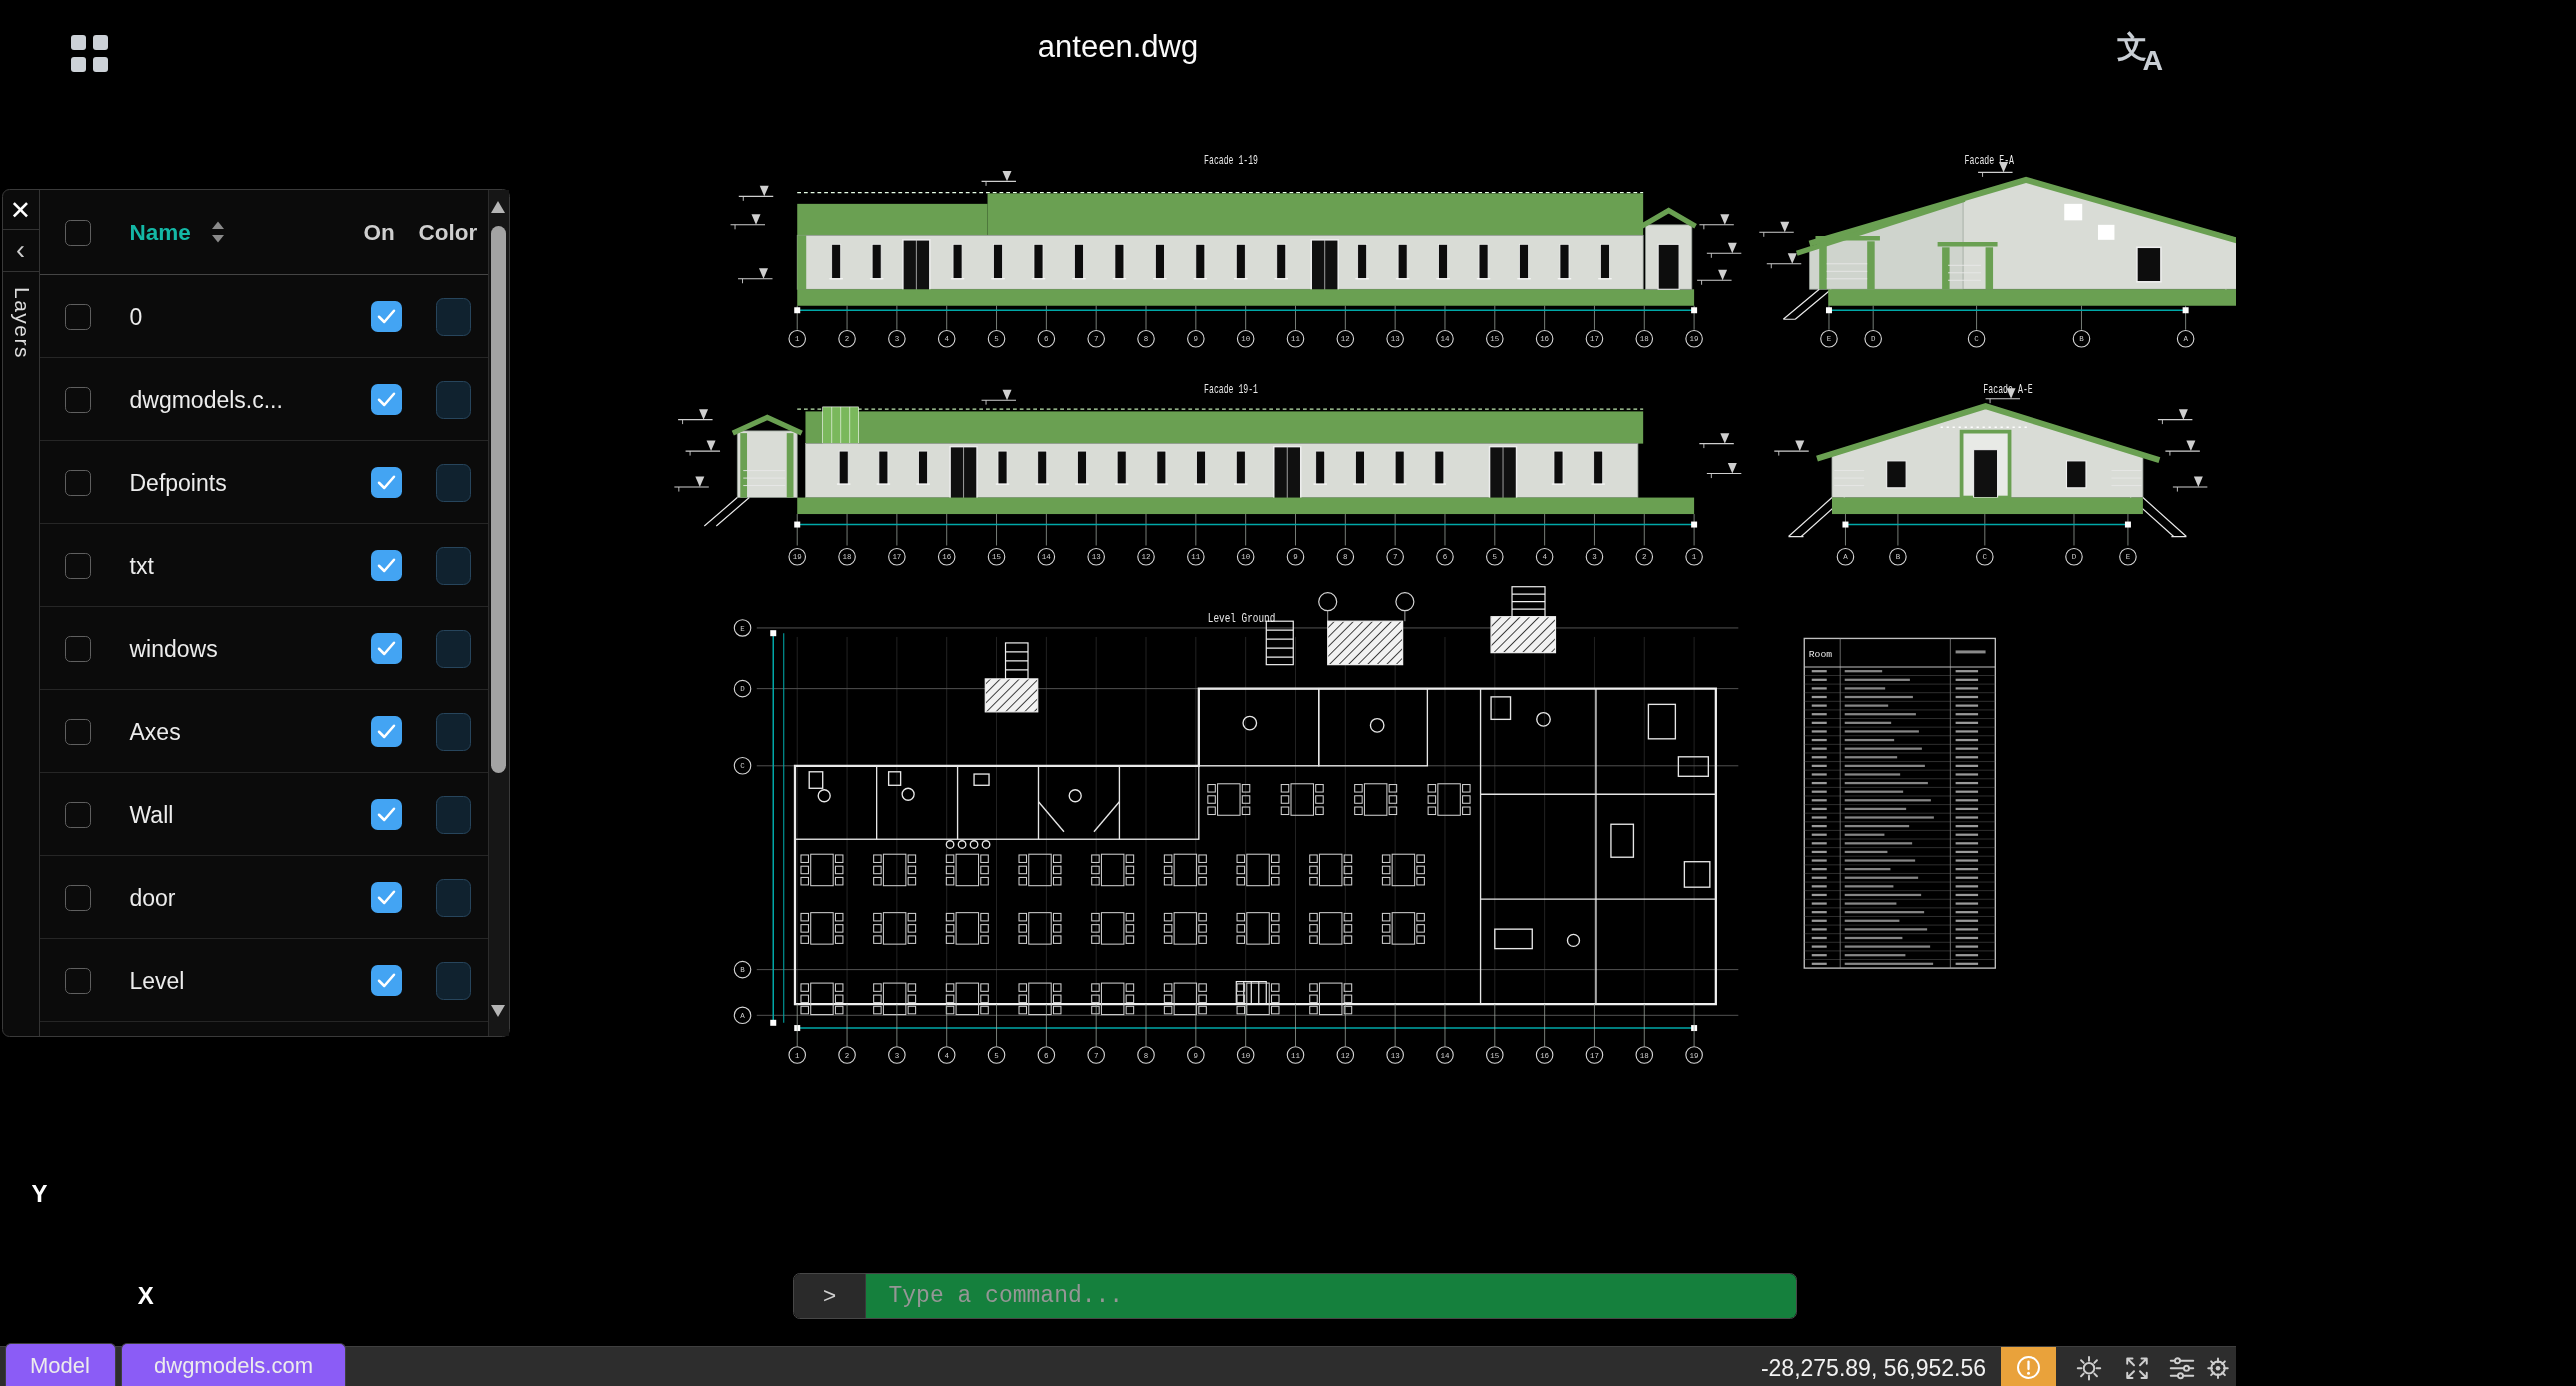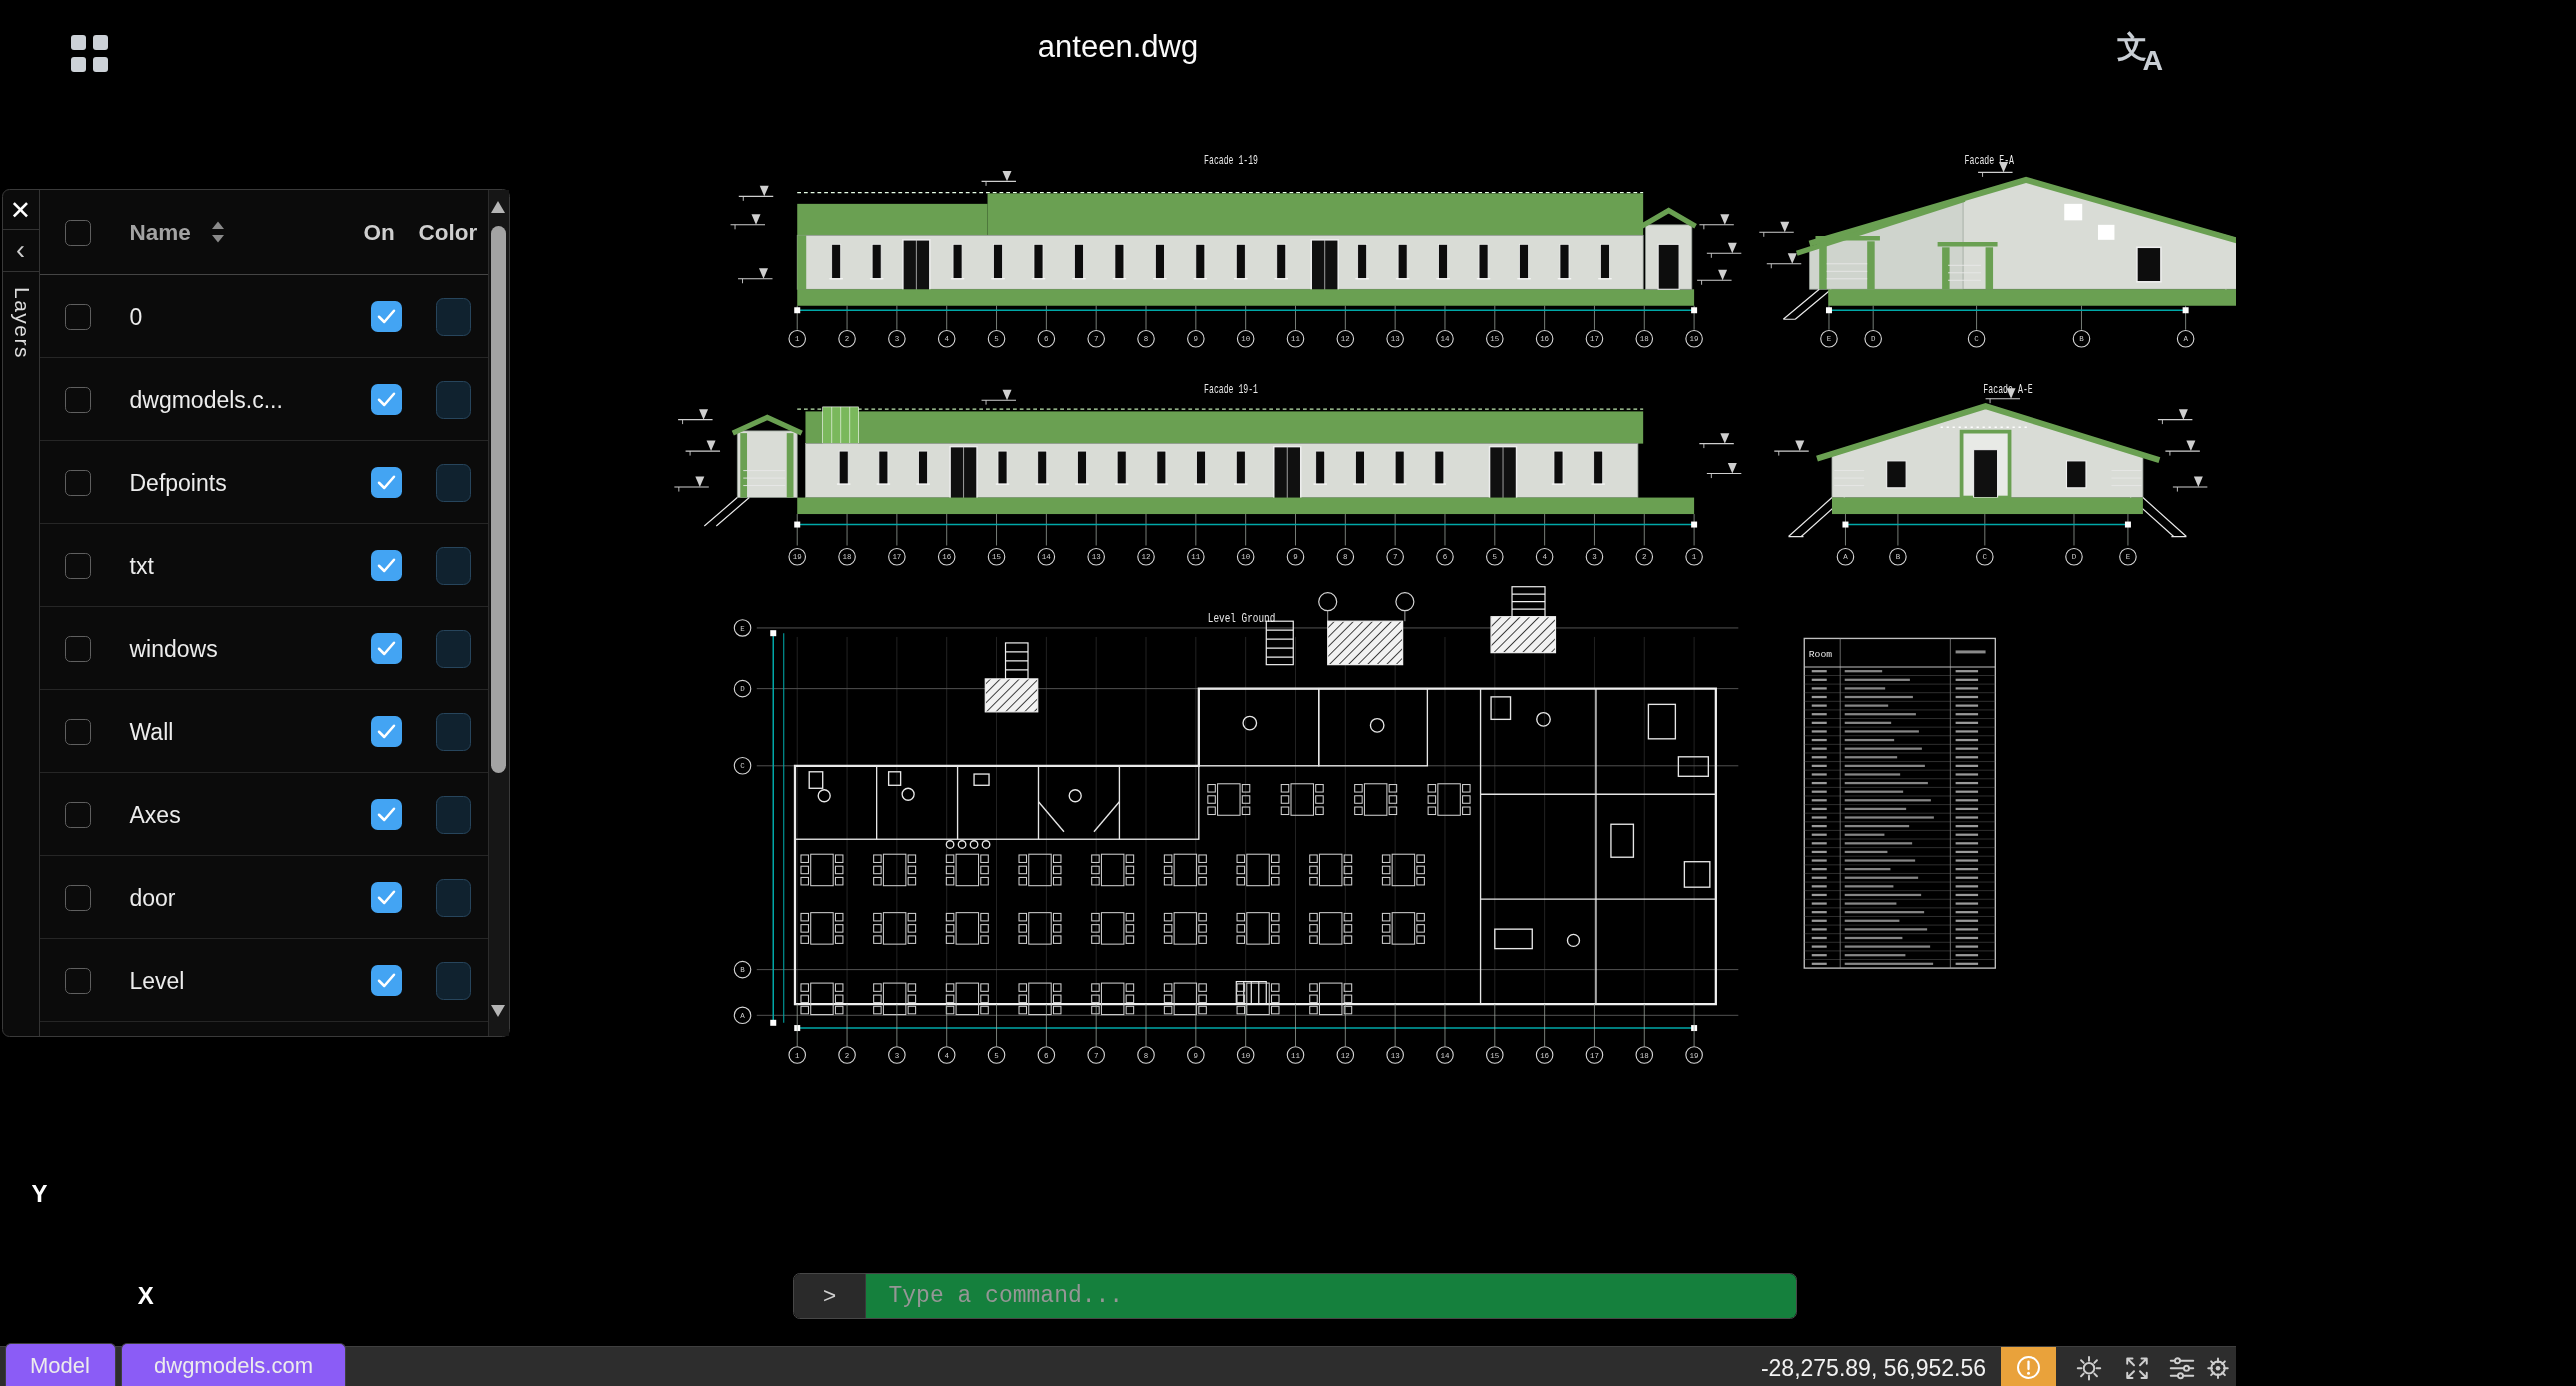--- a/index.html
+++ b/index.html
@@ -21,21 +21,21 @@
     color:#fff;font-size:25.5px;line-height:34px;text-align:center;cursor:pointer;}
   .strip-collapse{position:absolute;left:0;top:42px;width:36px;height:39px;border-bottom:0.7px solid #333;
     color:#ccc;font-size:27px;line-height:36px;text-align:center;cursor:pointer;}
   .strip-label{position:absolute;left:4.5px;top:97px;width:27px;color:#ddd;font-size:21px;
     writing-mode:vertical-rl;text-orientation:sideways;letter-spacing:1.5px;}
   .panel-table{position:relative;flex:1;}
   .p-header{position:absolute;left:0;top:0;right:0;height:84px;border-bottom:1.5px solid #454545;}
   .p-check{position:absolute;width:24px;height:24px;border:1.5px solid #5f5f5f;border-radius:5.2px;
     background:transparent;cursor:pointer;}
   .p-header .p-check{left:25.5px;top:30px;}
-  .h-name{position:absolute;left:90px;top:30px;font-size:22.5px;font-weight:bold;color:#a3a3a3;cursor:pointer;}
+  .h-name{position:absolute;left:90px;top:30px;font-size:22.5px;font-weight:bold;color:#14b8a6;cursor:pointer;}
   .h-sort{position:absolute;left:169px;top:30px;width:18px;height:24px;cursor:pointer;}
   .h-on{position:absolute;left:324px;top:30px;font-size:22.5px;font-weight:bold;color:#cfcfcf;}
   .h-color{position:absolute;left:379px;top:30px;font-size:22.5px;font-weight:bold;color:#cfcfcf;}
   .p-rows{position:absolute;left:0;top:85px;right:19.5px;bottom:0;overflow:hidden;}
   .p-row{position:relative;height:82px;border-bottom:0.7px solid #262626;}
   .p-row .p-check{left:25.5px;top:28.5px;}
   .r-name{position:absolute;left:90px;top:28.5px;font-size:23px;color:#ececec;}
   .r-on{position:absolute;left:331px;top:25.5px;width:31px;height:31px;border-radius:6.7px;cursor:pointer;}
   .r-on svg{position:absolute;left:5.2px;top:6px;}
   .r-color{position:absolute;left:396px;top:23px;width:33px;height:36px;border-radius:7.5px;
@@ -903,31 +903,31 @@
             <div class="r-name">windows</div>
             <div class="r-on" style="background:#43a4f3">
               <svg width="21" height="19.5" viewBox="0 0 28 26">
                 <path d="M4 13 L11 20 L24 5" stroke="#fff" stroke-width="3.4" fill="none" stroke-linecap="round" stroke-linejoin="round"></path>
               </svg>
             </div>
             <div class="r-color" style="background:#10222f"></div>
           </div>
           <div class="p-row">
             <div class="p-check"></div>
-            <div class="r-name">Wall</div>
+            <div class="r-name">Axes</div>
             <div class="r-on" style="background:#43a4f3">
               <svg width="21" height="19.5" viewBox="0 0 28 26">
                 <path d="M4 13 L11 20 L24 5" stroke="#fff" stroke-width="3.4" fill="none" stroke-linecap="round" stroke-linejoin="round"></path>
               </svg>
             </div>
             <div class="r-color" style="background:#10222f"></div>
           </div>
           <div class="p-row">
             <div class="p-check"></div>
-            <div class="r-name">Axes</div>
+            <div class="r-name">Wall</div>
             <div class="r-on" style="background:#43a4f3">
               <svg width="21" height="19.5" viewBox="0 0 28 26">
                 <path d="M4 13 L11 20 L24 5" stroke="#fff" stroke-width="3.4" fill="none" stroke-linecap="round" stroke-linejoin="round"></path>
               </svg>
             </div>
             <div class="r-color" style="background:#10222f"></div>
           </div>
           <div class="p-row">
             <div class="p-check"></div>
             <div class="r-name">door</div>

